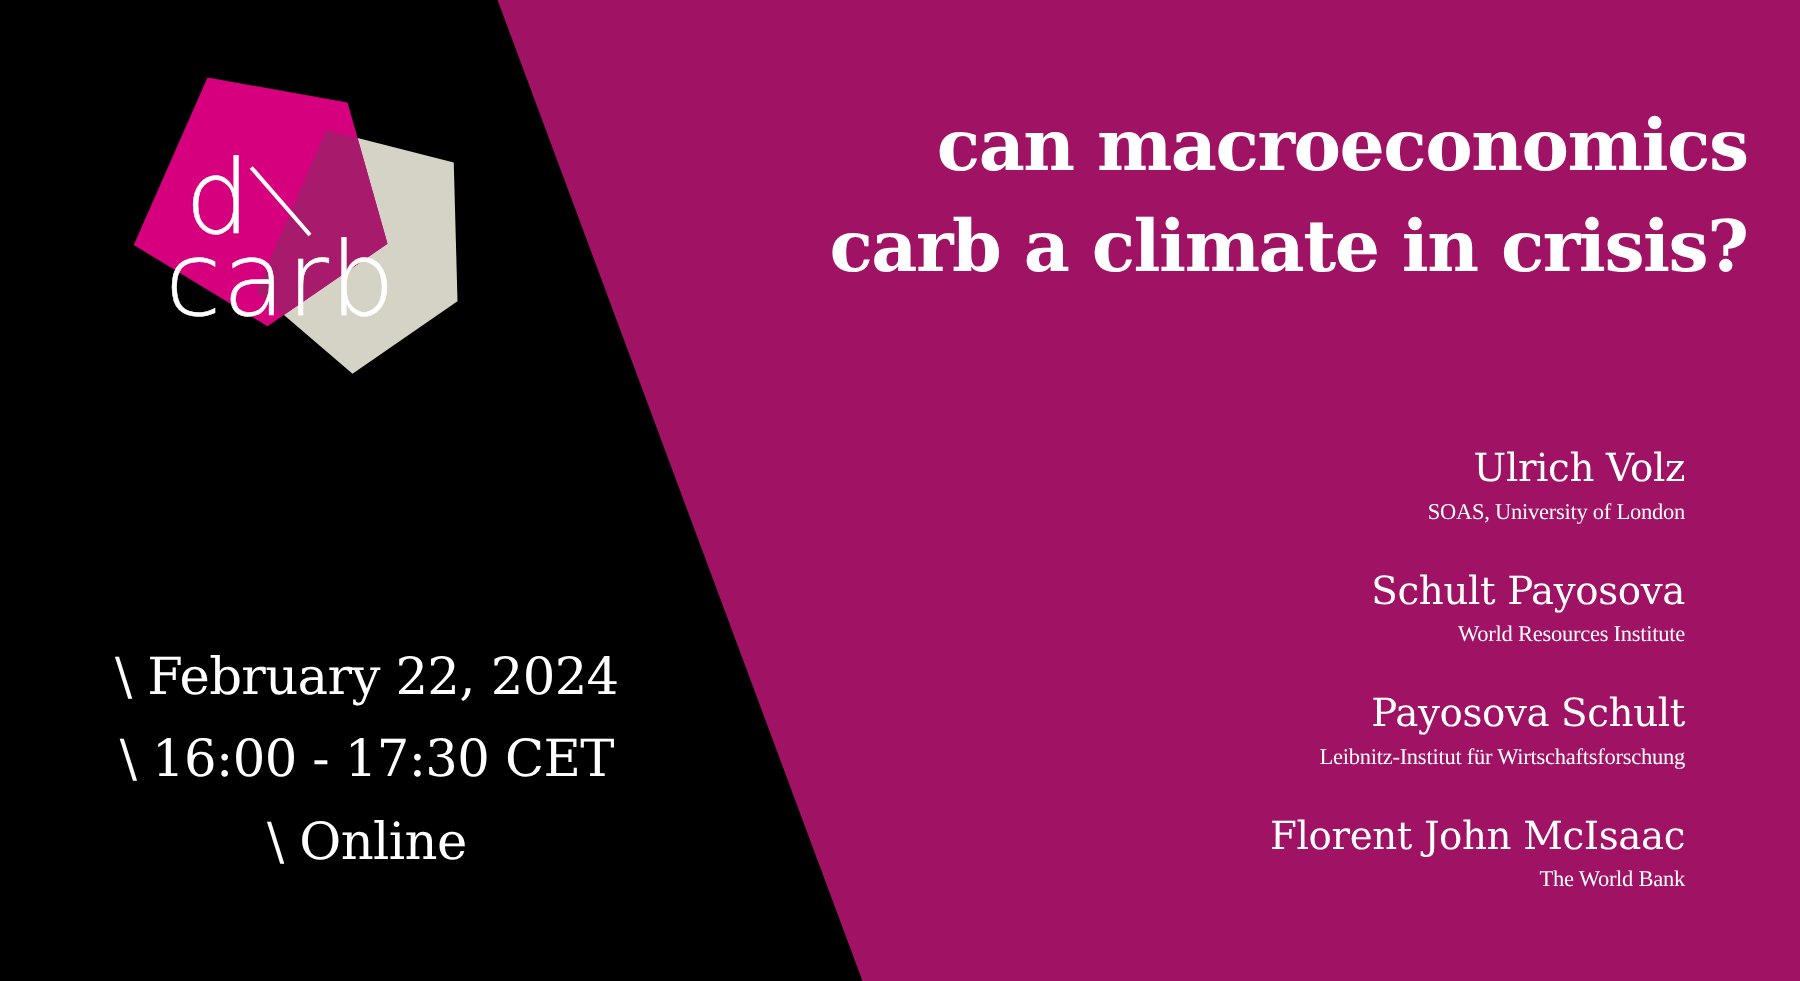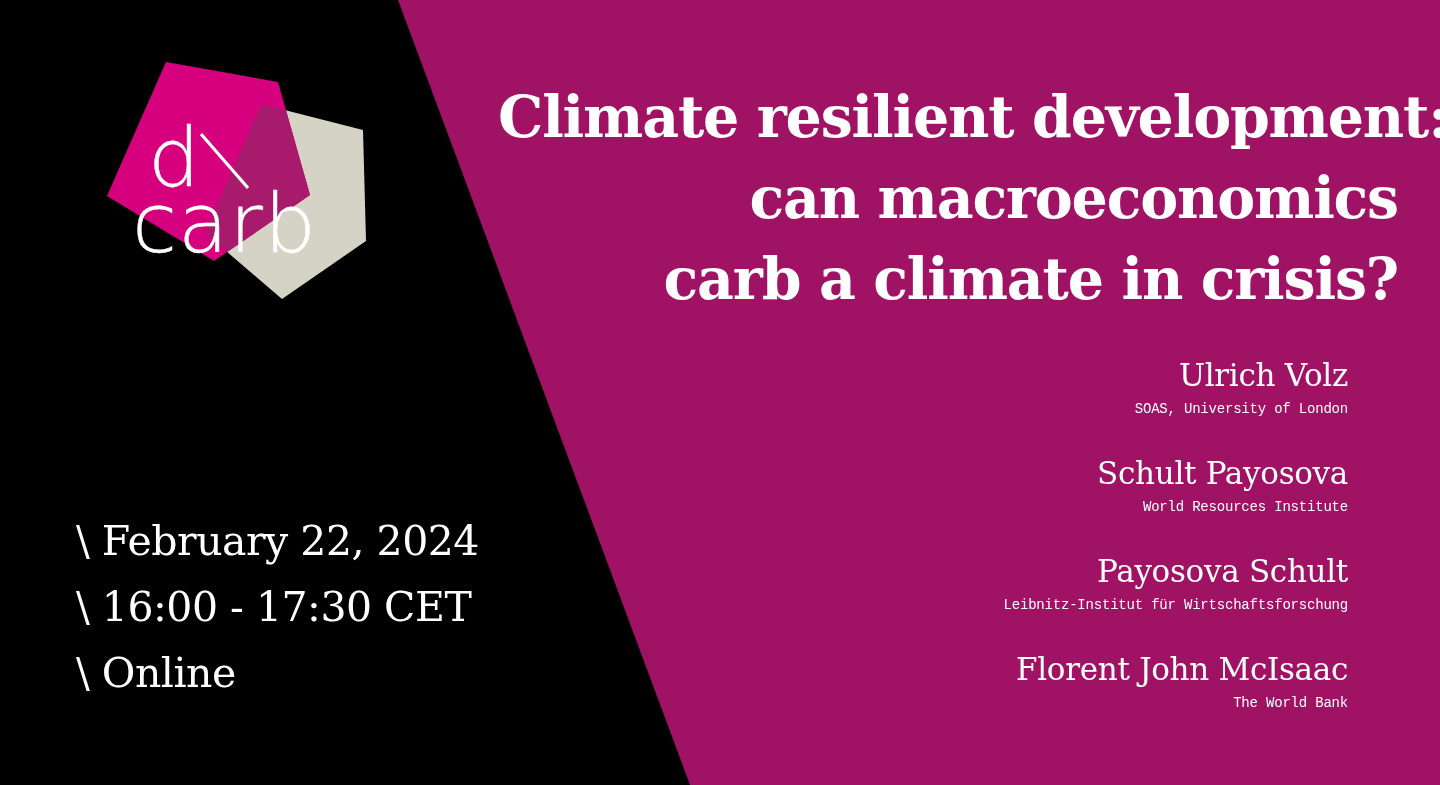--- a/index.html
+++ b/index.html
@@ -86,35 +86,35 @@
     font-family: "DejaVu Serif", serif;
     font-weight: normal;
     font-size: 31px;
     line-height: 38px;
     letter-spacing: -0.3px;
     white-space: nowrap;
   }
   .speaker-affil {
     display: block;
     color: #FFFFFF;
-    font-family: Liberation Mono, monospace;
+    font-family: Liberation Serif, serif;
     font-weight: normal;
-    font-size: 14px;
+    font-size: 18px;
     line-height: 31px;
     letter-spacing: -0.2px;
     white-space: nowrap;
   }
 
   
   .details {
     position: absolute;
-    left: 76px;
+    left: 92px;
     top: 508px;
     z-index: 6;
-    text-align: left;
+    text-align: center;
   }
   .detail-line {
     display: block;
     color: #FFFFFF;
     font-family: "DejaVu Serif", serif;
     font-weight: normal;
     font-size: 41px;
     line-height: 66px;
     letter-spacing: -0.5px;
     white-space: nowrap;
@@ -146,21 +146,20 @@
 
       <text x="62" y="130" fill="#FFFFFF" font-family="DejaVu Sans, sans-serif" font-size="82" font-weight="100" letter-spacing="1" stroke="#FFFFFF" stroke-width="0.4">d</text>
 
       <line x1="115" y1="78" x2="162" y2="132" stroke="#FFFFFF" stroke-width="3.2" stroke-linecap="butt"></line>
 
       <text x="46" y="196" fill="#FFFFFF" font-family="DejaVu Sans, sans-serif" font-size="82" font-weight="100" letter-spacing="1" stroke="#FFFFFF" stroke-width="0.4">carb</text>
     </svg>
   </div>
 
   <div class="title-block">
-    <span class="title-line">Climate resilient development:</span>
     <span class="title-line">can macroeconomics</span>
     <span class="title-line">carb a climate in crisis?</span>
   </div>
 
   <div class="speakers">
 
     <div class="speaker">
       <span class="speaker-name">Ulrich Volz</span>
       <span class="speaker-affil">SOAS, University of London</span>
     </div>

